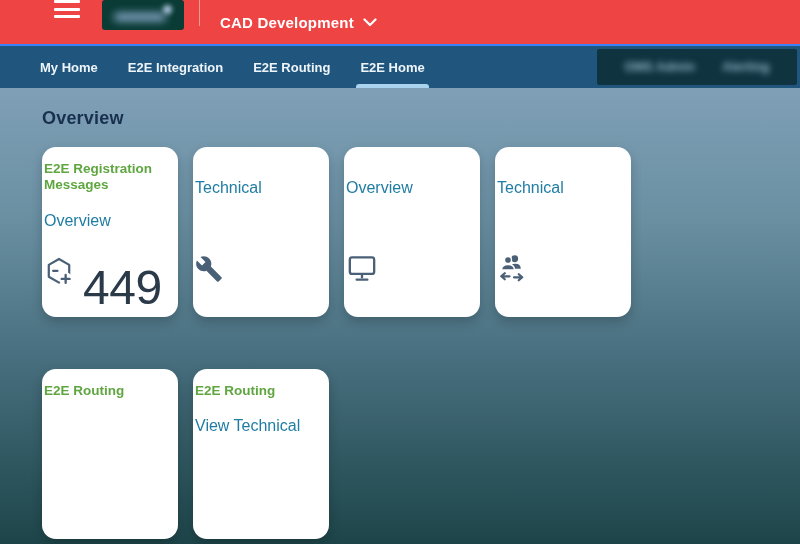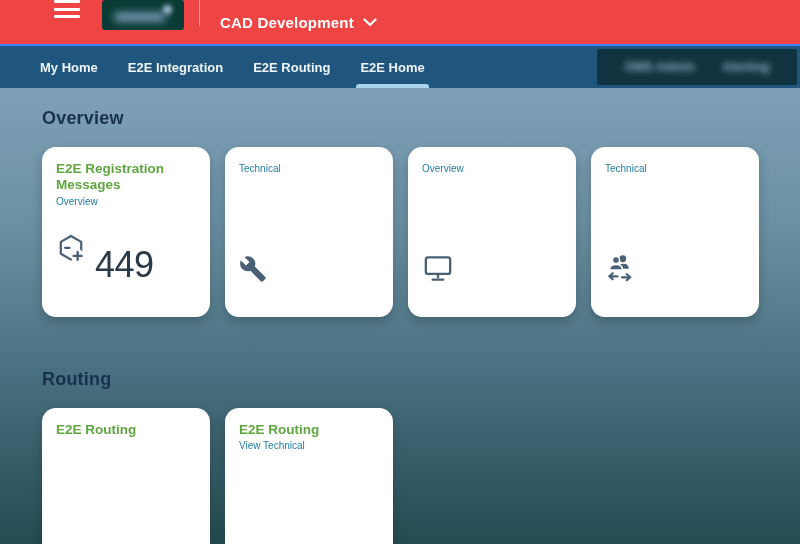--- a/index.html
+++ b/index.html
@@ -58,28 +58,28 @@
     flex:1 1 auto;
     background:linear-gradient(180deg, #7f9fb7 0%, #6a90a2 28%, #497080 58%, #1d4549 100%);
     padding:20px 42px 0;
   }
   .section-title {
     font-size:18px; font-weight:700; color:#18304e; margin-bottom:18px; letter-spacing:.2px;
   }
   .section-routing { margin-top:52px; }
   .tile-row { display:flex; gap:15px; }
   .tile {
-    width:168px; height:170px; background:#ffffff; border-radius:14px;
-    padding:14px 14px 12px; display:flex; flex-direction:column;
+    width:136px; height:170px; background:#ffffff; border-radius:14px;
+    padding:14px 2px 12px; display:flex; flex-direction:column;
     box-shadow:0 5px 12px rgba(0,0,0,.20); cursor:pointer; flex:0 0 auto;
   }
   .tile-title { color:#5fa640; font-weight:700; font-size:13.5px; line-height:1.22; }
-  .tile-subtitle { color:#1f7ca3; font-size:10px; line-height:1.3; margin-top:1px; }
+  .tile-subtitle { color:#1f7ca3; font-size:16px; line-height:1.3; margin-top:17px; }
   .tile-footer { margin-top:auto; margin-bottom:22px; display:flex; align-items:center; gap:9px; }
-  .tile-count { font-size:36px; font-weight:400; color:#2b3a49; letter-spacing:-.5px; line-height:1;margin-top:32px; }
+  .tile-count { font-size:48px; font-weight:400; color:#2b3a49; letter-spacing:-.5px; line-height:1;margin-top:32px; }
   .tile-icon { flex:0 0 auto; }
 </style>
 </head>
 <body>
 
 <div class="page">
 
   <header class="topbar">
     <button class="hamburger">
       <span></span>
@@ -162,21 +162,20 @@
               <path d="M10 18.6 H3.6 M6.2 16.2 l-2.8 2.4 2.8 2.4" stroke="#4a6076" stroke-width="1.8" fill="none" stroke-linecap="round" stroke-linejoin="round"></path>
               <path d="M13.6 19.4 H20 M17.4 17 l2.8 2.4 -2.8 2.4" stroke="#4a6076" stroke-width="1.8" fill="none" stroke-linecap="round" stroke-linejoin="round"></path>
             </svg>
           </div>
         </div>
 
       </div>
     </section>
 
     <section class="section-routing">
-      <h2 class="section-title">Routing</h2>
       <div class="tile-row">
 
         <div class="tile">
           <div class="tile-title">E2E Routing</div>
         </div>
 
         <div class="tile">
           <div class="tile-title">E2E Routing</div>
           <div class="tile-subtitle">View Technical</div>
         </div>

